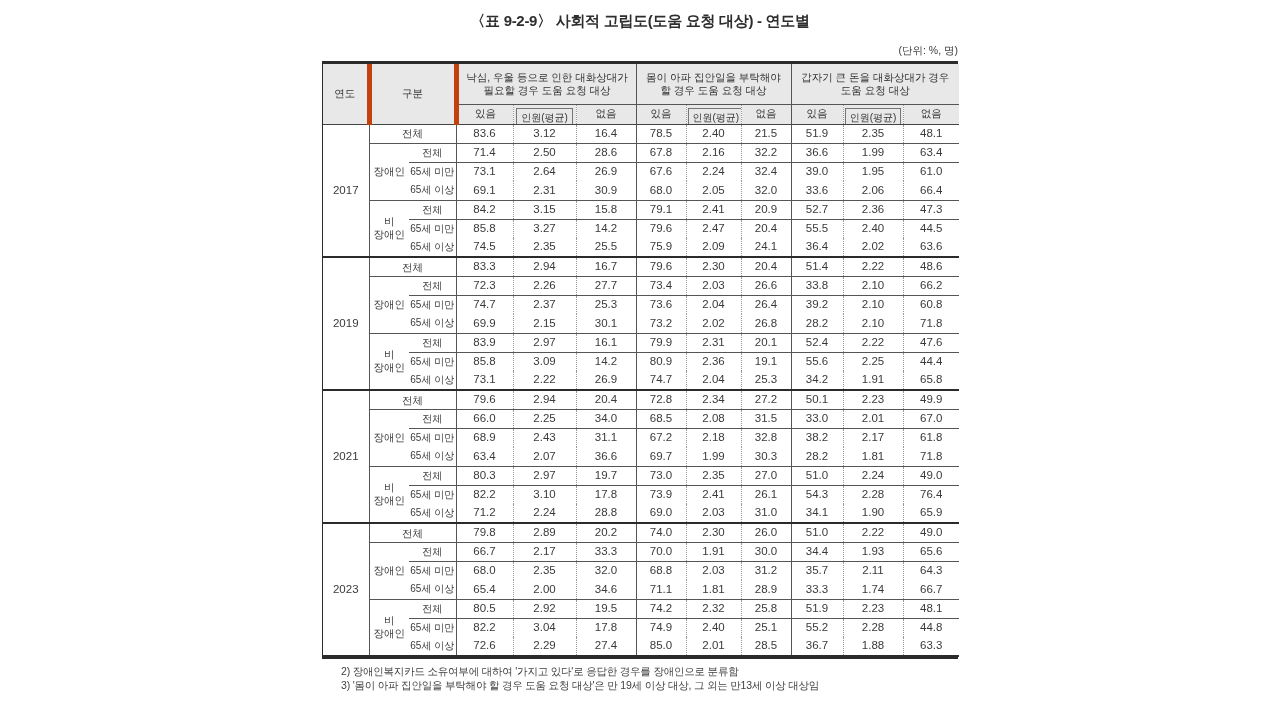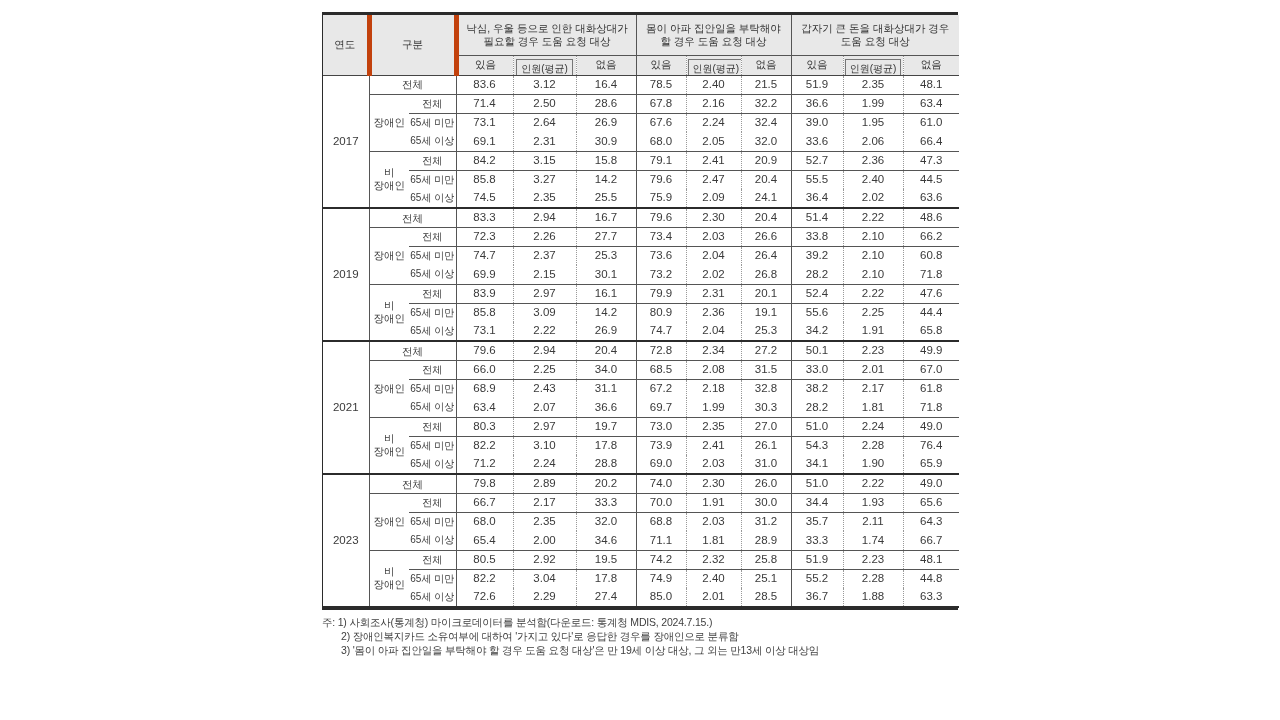--- a/index.html
+++ b/index.html
@@ -44,21 +44,23 @@
   .hb { border-bottom:1px solid #555; }
   .yb { border-bottom:2px solid #2b2b2b; }
   .footnotes { margin-top:5px; font-size:10.5px; color:#3f3f3f; }
   .fn { line-height:14px; letter-spacing:-0.2px; }
   .fn-indent { padding-left:19px; }
 </style>
 </head>
 <body>
 
 <div class="page">
+  <div class="doc-title">〈표 9-2-9〉 사회적 고립도(도움 요청 대상) - 연도별</div>
   <div class="table-area">
+    <div class="unit-note">(단위: %, 명)</div>
     <div class="table-frame">
       <table>
         <colgroup>
           <col style="width:46px">
             <col style="width:40px">
             <col style="width:47px">
           <col style="width:57px">
             <col style="width:63px">
             <col style="width:60px">
           <col style="width:50px">
@@ -469,18 +471,17 @@
               <td class="d1 yb">2.01</td>
               <td class="d2 yb">28.5</td>
               <td class="d0 yb">36.7</td>
               <td class="d1 yb">1.88</td>
               <td class="d2 lastc yb">63.3</td>
             </tr>
           </tbody>
         </table>
     </div>
     <div class="footnotes">
-        <div class="fn">주: 1) 사회조사(통계청) 마이크로데이터를 분석함(다운로드: 통계청 MDIS, 2024.7.15.)</div>
         <div class="fn fn-indent">2) 장애인복지카드 소유여부에 대하여 '가지고 있다'로 응답한 경우를 장애인으로 분류함</div>
         <div class="fn fn-indent">3) '몸이 아파 집안일을 부탁해야 할 경우 도움 요청 대상'은 만 19세 이상 대상, 그 외는 만13세 이상 대상임</div>
       </div>
   </div>
 </div>
 
 </body></html>

